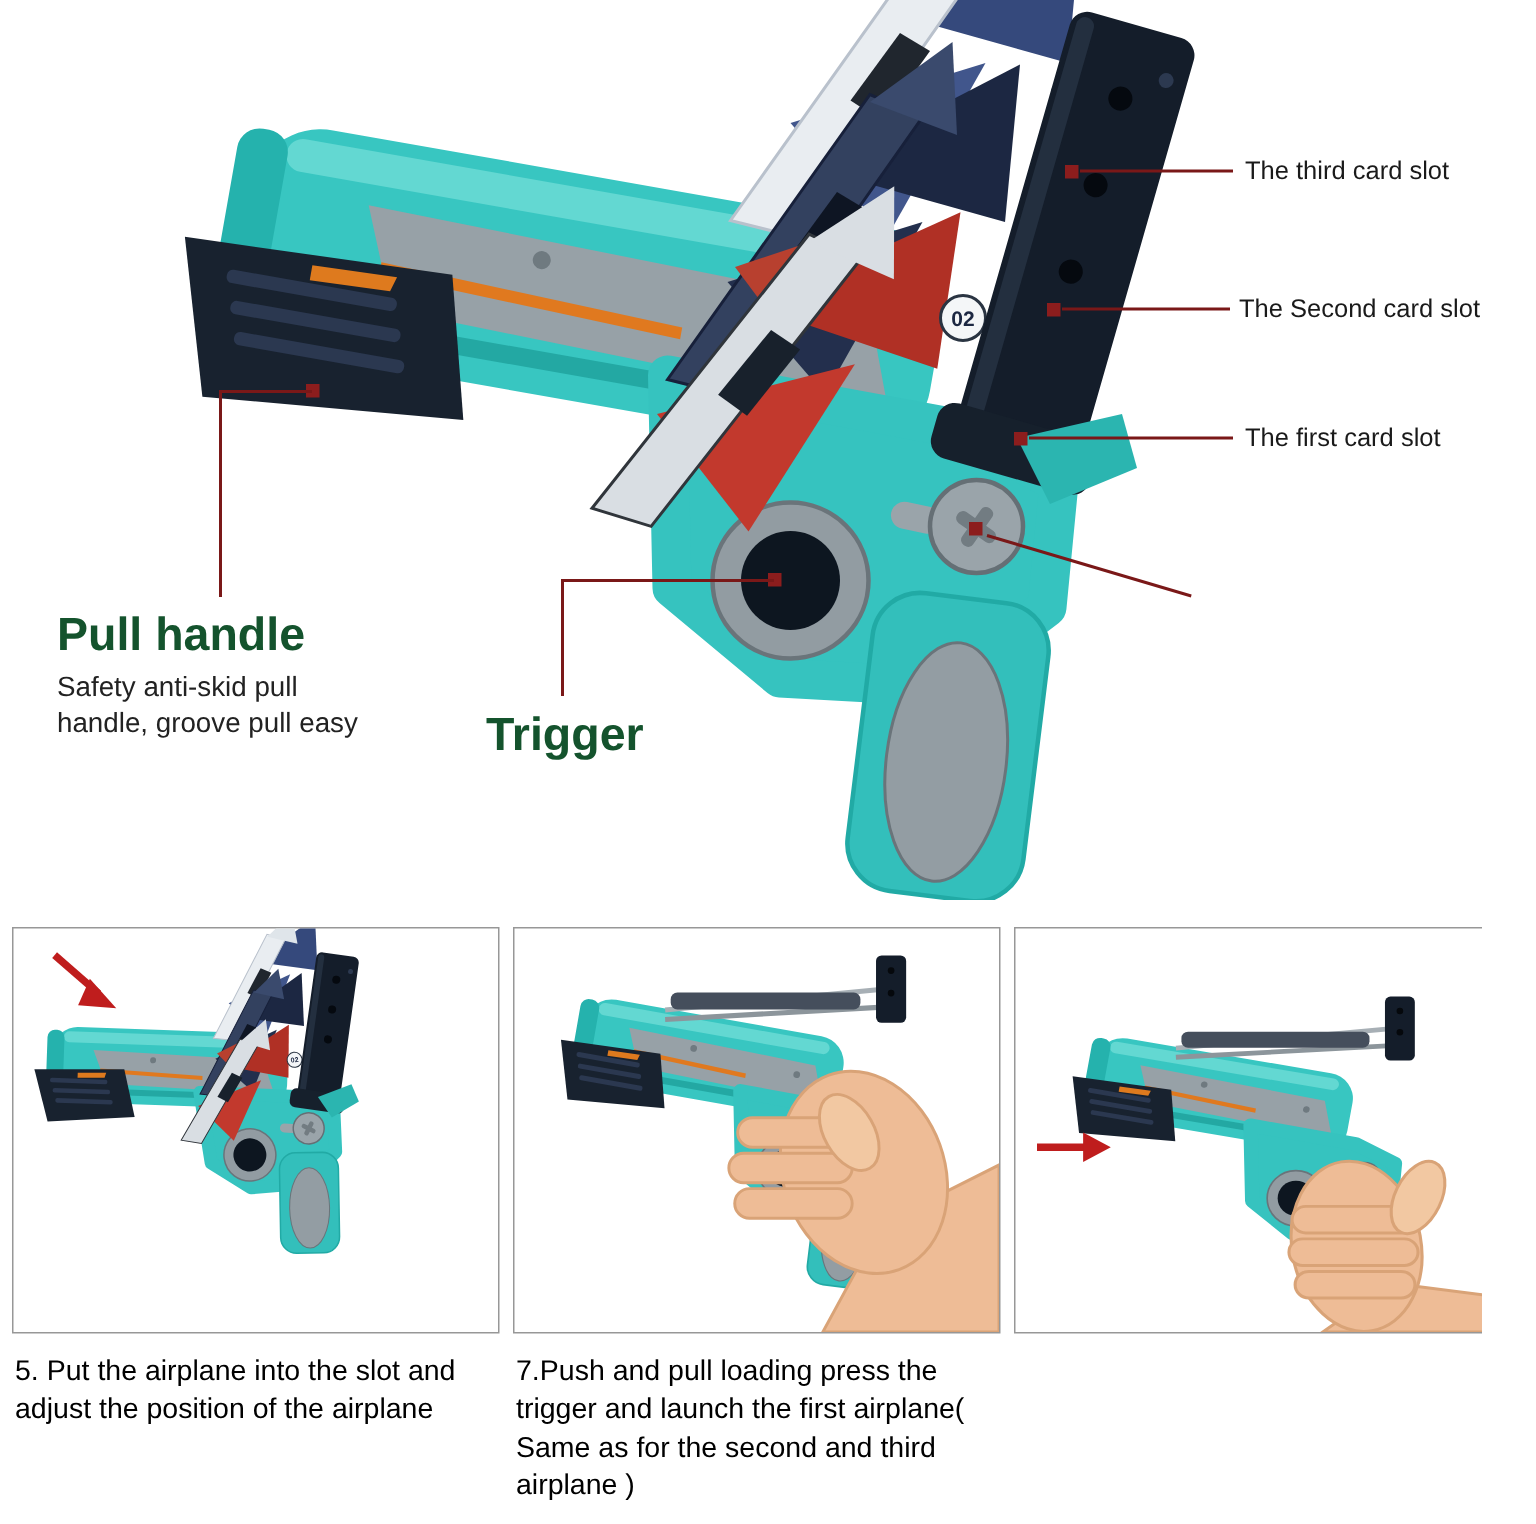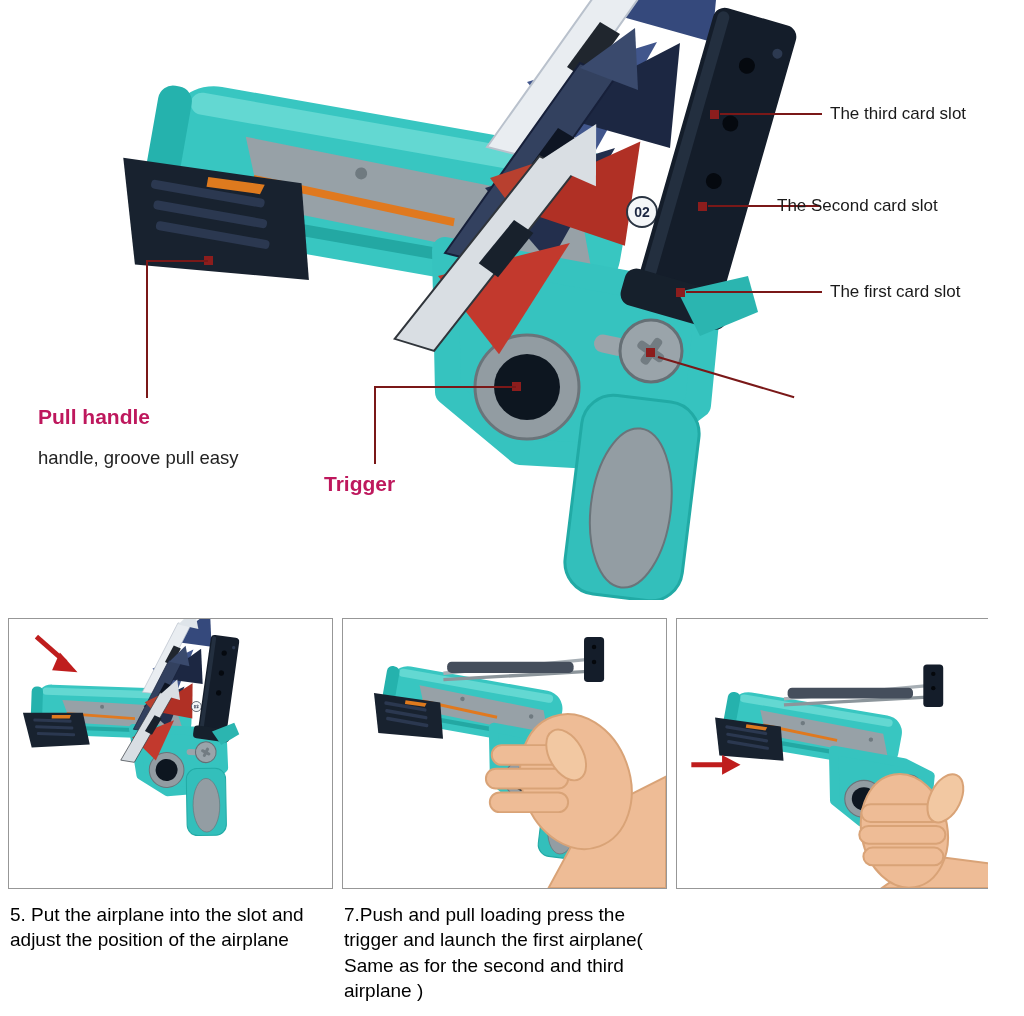--- a/index.html
+++ b/index.html
@@ -1,21 +1,21 @@
 <!DOCTYPE html>
 <html><head>
 <meta charset="utf-8">
 <style>
   html,body{margin:0;padding:0;background:#fff;font-family:"Liberation Sans",sans-serif;}
   .stage{position:relative;width:988px;height:1016px;background:#fff;overflow:hidden;}
   .hero{position:absolute;top:0;left:0;width:1024px;height:600px;}
   .hero svg.art{position:absolute;top:0;left:0;width:1024px;height:600px;}
   svg text{font-family:"Liberation Sans",sans-serif;}
   .callout-label{position:absolute;color:#1a1a1a;font-size:17px;white-space:nowrap;}
-  .callout-label.bold{font-weight:bold;font-size:21px;color:#be185d;}
+  .callout-label.bold{font-weight:bold;font-size:31px;color:#14532d;}
   .callout-desc{position:absolute;color:#222;font-size:18.5px;line-height:1.28;width:250px;}
   .h-line{position:absolute;height:2px;background:#7a1818;}
   .v-line{position:absolute;width:2px;background:#7a1818;}
   .d-line{position:absolute;height:2px;background:#7a1818;transform-origin:left center;}
   .sq{position:absolute;width:9px;height:9px;background:#8c1d1d;}
   .panels{position:absolute;top:618px;left:8px;width:1008px;display:grid;grid-template-columns:325px 325px auto;gap:9px;}
   .panel{border:1px solid #979797;height:271px;background:#fff;box-sizing:border-box;}
   .panel svg{display:block;width:100%;height:100%;}
   .captions{position:absolute;top:902px;left:10px;width:1004px;display:grid;grid-template-columns:325px 325px auto;gap:9px;}
   .caption{font-size:19px;color:#000;line-height:1.33;padding-right:8px;}
@@ -138,31 +138,32 @@
     <svg class="art" viewBox="0 0 1024 600">
       <use href="#hero-full"></use>
     </svg>
 
     <div class="sq" style="left:710px;top:110px"></div>
     <div class="h-line" style="left:720px;top:113px;width:102px"></div>
     <div class="callout-label" style="left:830px;top:104px">The third card slot</div>
 
     <div class="sq" style="left:698px;top:202px"></div>
     <div class="h-line" style="left:708px;top:205px;width:112px"></div>
-    <div class="callout-label" style="left:777px;top:196px">The Second card slot</div>
+    <div class="callout-label" style="left:826px;top:196px">The Second card slot</div>
 
     <div class="sq" style="left:676px;top:288px"></div>
     <div class="h-line" style="left:686px;top:291px;width:136px"></div>
     <div class="callout-label" style="left:830px;top:282px">The first card slot</div>
 
     <div class="sq" style="left:204px;top:256px"></div>
     <div class="h-line" style="left:146px;top:260px;width:62px"></div>
     <div class="v-line" style="left:146px;top:260px;height:138px"></div>
     <div class="callout-label bold" style="left:38px;top:405px">Pull handle</div>
     <div class="callout-desc" style="left:38px;top:446px">
+      <div>Safety anti-skid pull</div>
       <div>handle, groove pull easy</div>
     </div>
 
     <div class="sq" style="left:512px;top:382px"></div>
     <div class="h-line" style="left:374px;top:386px;width:142px"></div>
     <div class="v-line" style="left:374px;top:386px;height:78px"></div>
     <div class="callout-label bold" style="left:324px;top:472px">Trigger</div>
 
     <div class="sq" style="left:646px;top:348px"></div>
     <div class="d-line" style="left:658px;top:356px;width:142px;transform:rotate(16.5deg)"></div>

